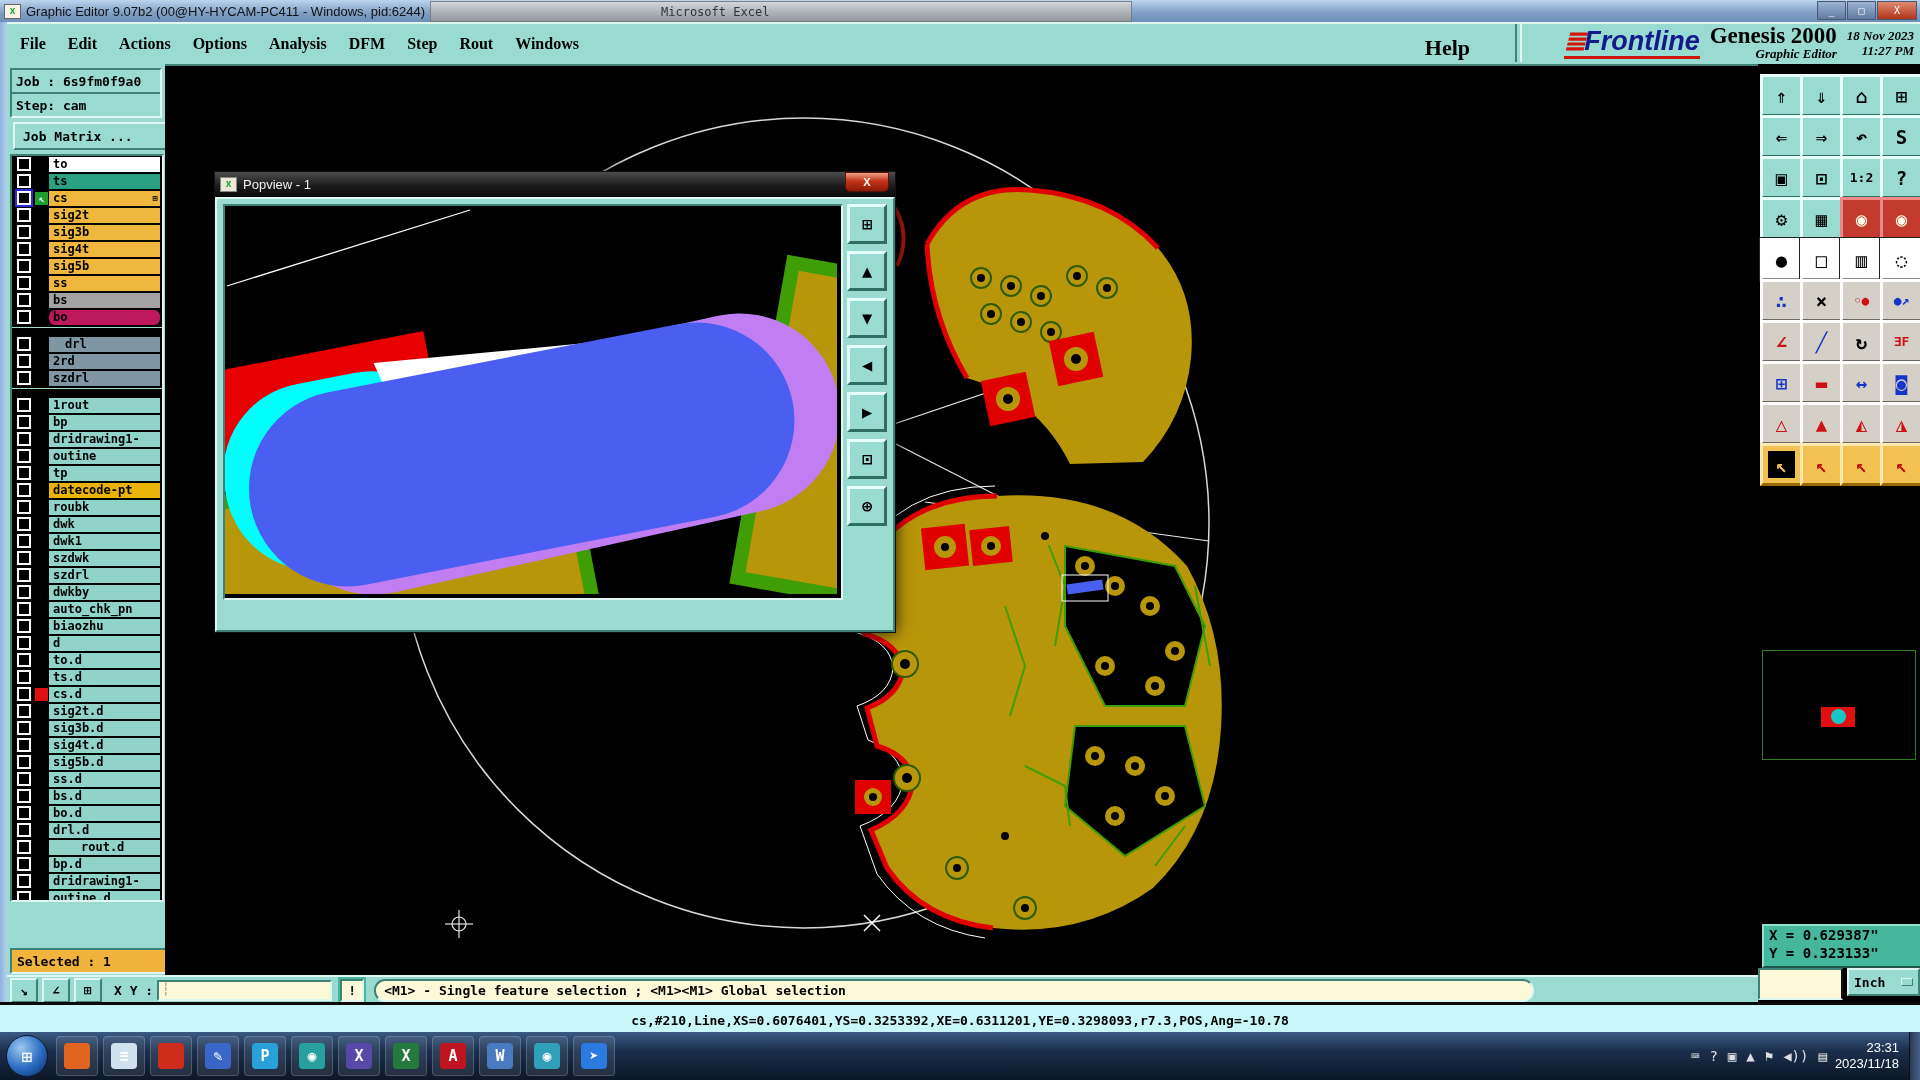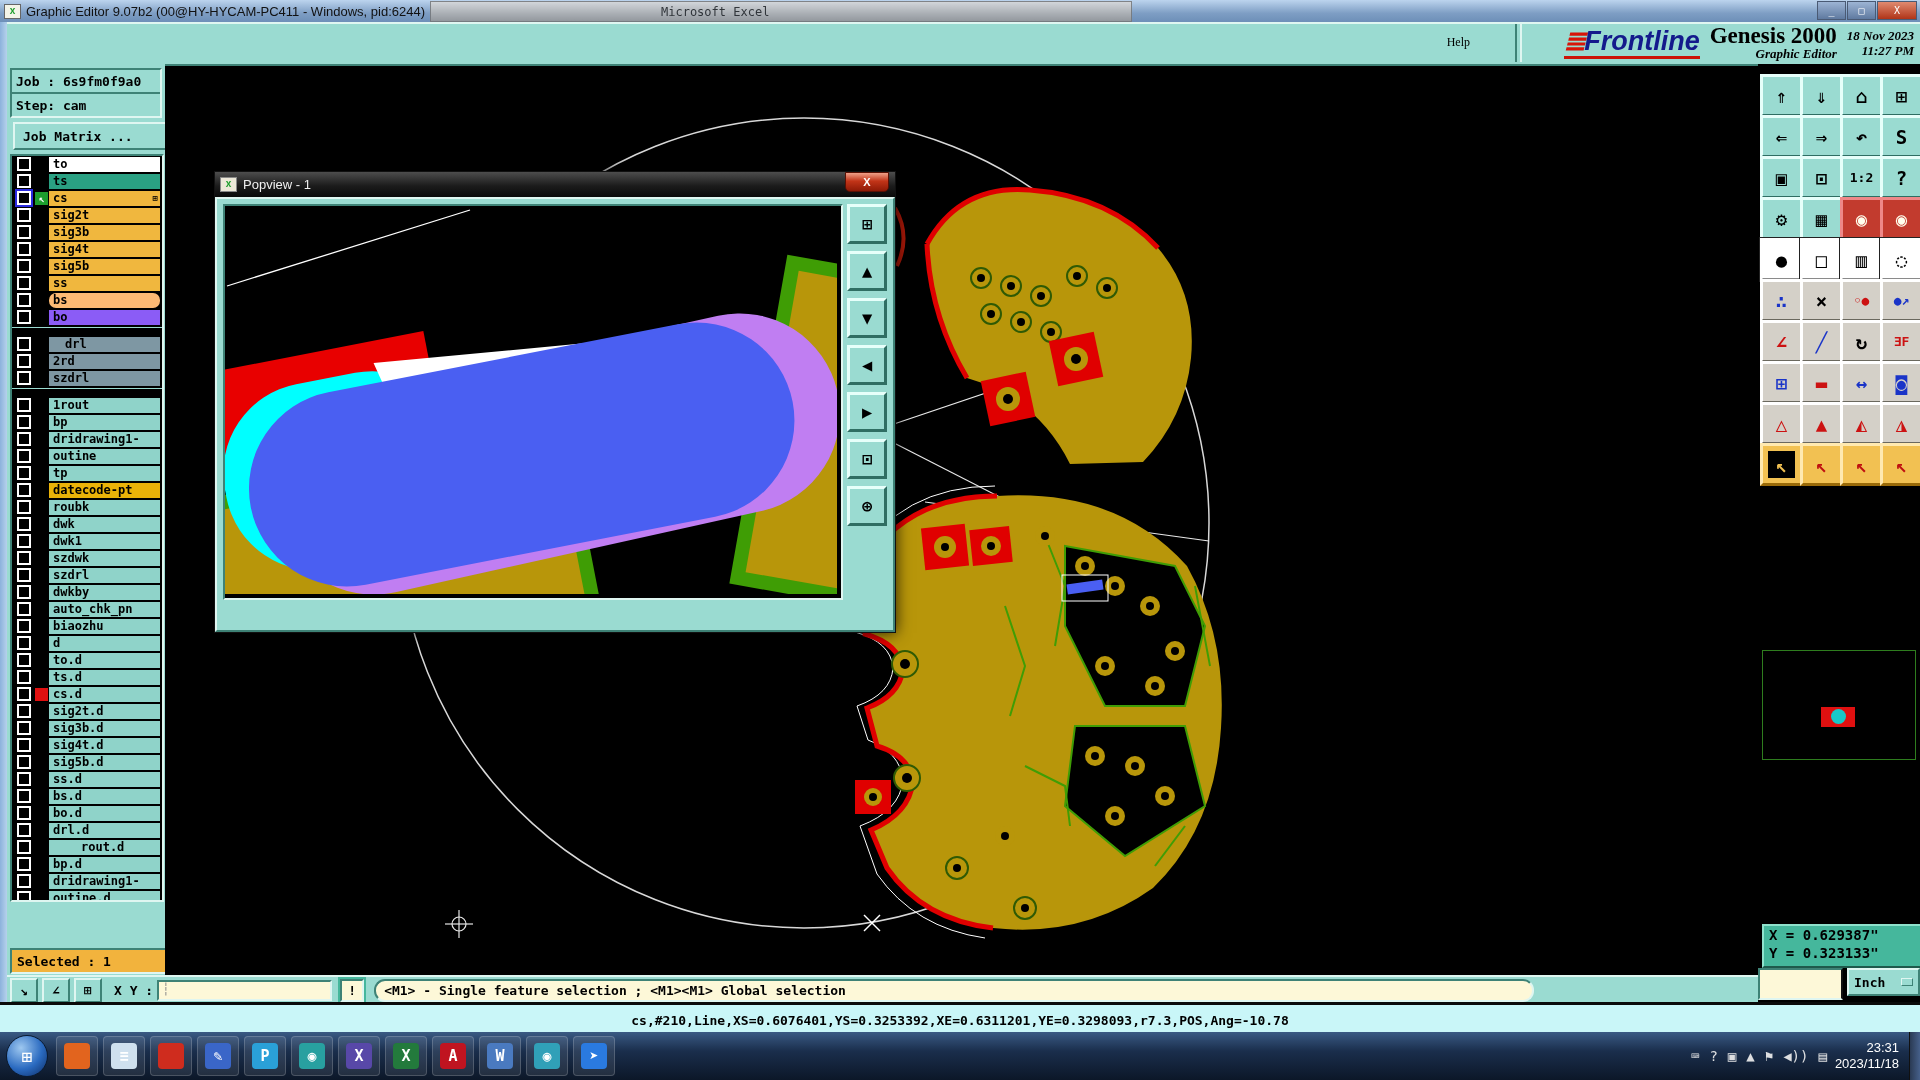--- a/index.html
+++ b/index.html
@@ -22,21 +22,21 @@
   #bgwin span{margin-left:230px;}
   #caps{right:3px;top:1px;display:flex;}
   .cap{width:27px;height:17px;border:1px solid #4a5a74;margin-left:1px;color:#fff;font-size:10px;
     display:flex;align-items:center;justify-content:center;background:linear-gradient(#9db4d4,#5f7aa0);}
   .cap.close{background:linear-gradient(#e08a70,#b03418);width:38px;}
   
   #menubar{left:0;top:22px;width:1920px;height:42px;background:#9adbd1;
     border-top:2px solid #dff6f1;border-bottom:2px solid #3e8276;}
   #menuitems{position:absolute;left:20px;top:11px;display:flex;gap:22px;
     font-family:"Liberation Serif",serif;font-weight:bold;font-size:16px;color:#000;}
-  #helpitem{position:absolute;right:450px;top:11px;font-family:"Liberation Serif",serif;font-weight:normal;font-size:12px;}
+  #helpitem{position:absolute;right:450px;top:11px;font-family:"Liberation Serif",serif;font-weight:bold;font-size:22px;}
   #menudiv{position:absolute;right:398px;top:0;width:3px;height:38px;border-left:2px solid #3e8276;border-right:2px solid #dff6f1;}
   #brand{position:absolute;right:6px;top:1px;display:flex;align-items:center;gap:10px;}
   #flogo{font-family:"Liberation Sans",sans-serif;font-style:italic;font-weight:bold;font-size:27px;color:#141a8c;
     border-bottom:3px solid #cc1408;line-height:30px;}
   #flogo .spd{color:#d81408;letter-spacing:-2px;}
   #gen{ text-align:right;font-family:"Liberation Serif",serif;color:#000;}
   #gen .g1{font-size:23px;font-weight:bold;line-height:22px;}
   #gen .g2{font-size:13px;font-style:italic;font-weight:bold;line-height:13px;}
   #dt{ text-align:right;font-family:"Liberation Serif",serif;font-style:italic;font-weight:bold;font-size:13px;line-height:15px;}
   #pause{position:absolute;right:2px;top:38px;color:#e01010;font-size:12px;font-weight:bold;letter-spacing:1px;}
@@ -151,20 +151,31 @@
 <div class="abs" id="bgwin">
   <span>Microsoft Excel</span>
 </div>
 <div class="abs" id="caps">
   <div class="cap">_</div>
   <div class="cap">□</div>
   <div class="cap close">X</div>
 </div>
 
 <div class="abs" id="menubar">
+  <div id="menuitems">
+      <span>File</span>
+      <span>Edit</span>
+      <span>Actions</span>
+      <span>Options</span>
+      <span>Analysis</span>
+      <span>DFM</span>
+      <span>Step</span>
+      <span>Rout</span>
+      <span>Windows</span>
+    </div>
   <div id="helpitem">Help</div>
   <div id="menudiv"></div>
   <div id="brand">
     <div id="flogo"><span class="spd">≣</span><span>Frontline</span></div>
     <div id="gen">
       <div class="g1">Genesis 2000</div>
       <div class="g2">Graphic Editor</div>
     </div>
     <div id="dt">
       <div>18 Nov 2023</div>
@@ -236,28 +247,28 @@
       <div class="lrow">
         <span class="cb"></span>
         <span class="sp"></span>
         <span class="lname" style="background: rgb(240, 183, 62);">
           <span>ss</span>
         </span>
       </div>
       <div class="lrow">
         <span class="cb"></span>
         <span class="sp"></span>
-        <span class="lname" style="background: #fdba74; border-radius: 7px;">
+        <span class="lname" style="background: #a3a3a3;">
           <span>bs</span>
         </span>
       </div>
       <div class="lrow">
         <span class="cb"></span>
         <span class="sp"></span>
-        <span class="lname" style="background: #8b5cf6;">
+        <span class="lname" style="background: #be185d; border-radius: 6px;">
           <span>bo</span>
         </span>
       </div>
       <div class="ggap"></div>
       <div class="lrow">
         <span class="cb"></span>
         <span class="sp"></span>
         <span class="lname" style="background: rgb(126, 151, 163); padding-left: 16px;">
           <span>drl</span>
         </span>

